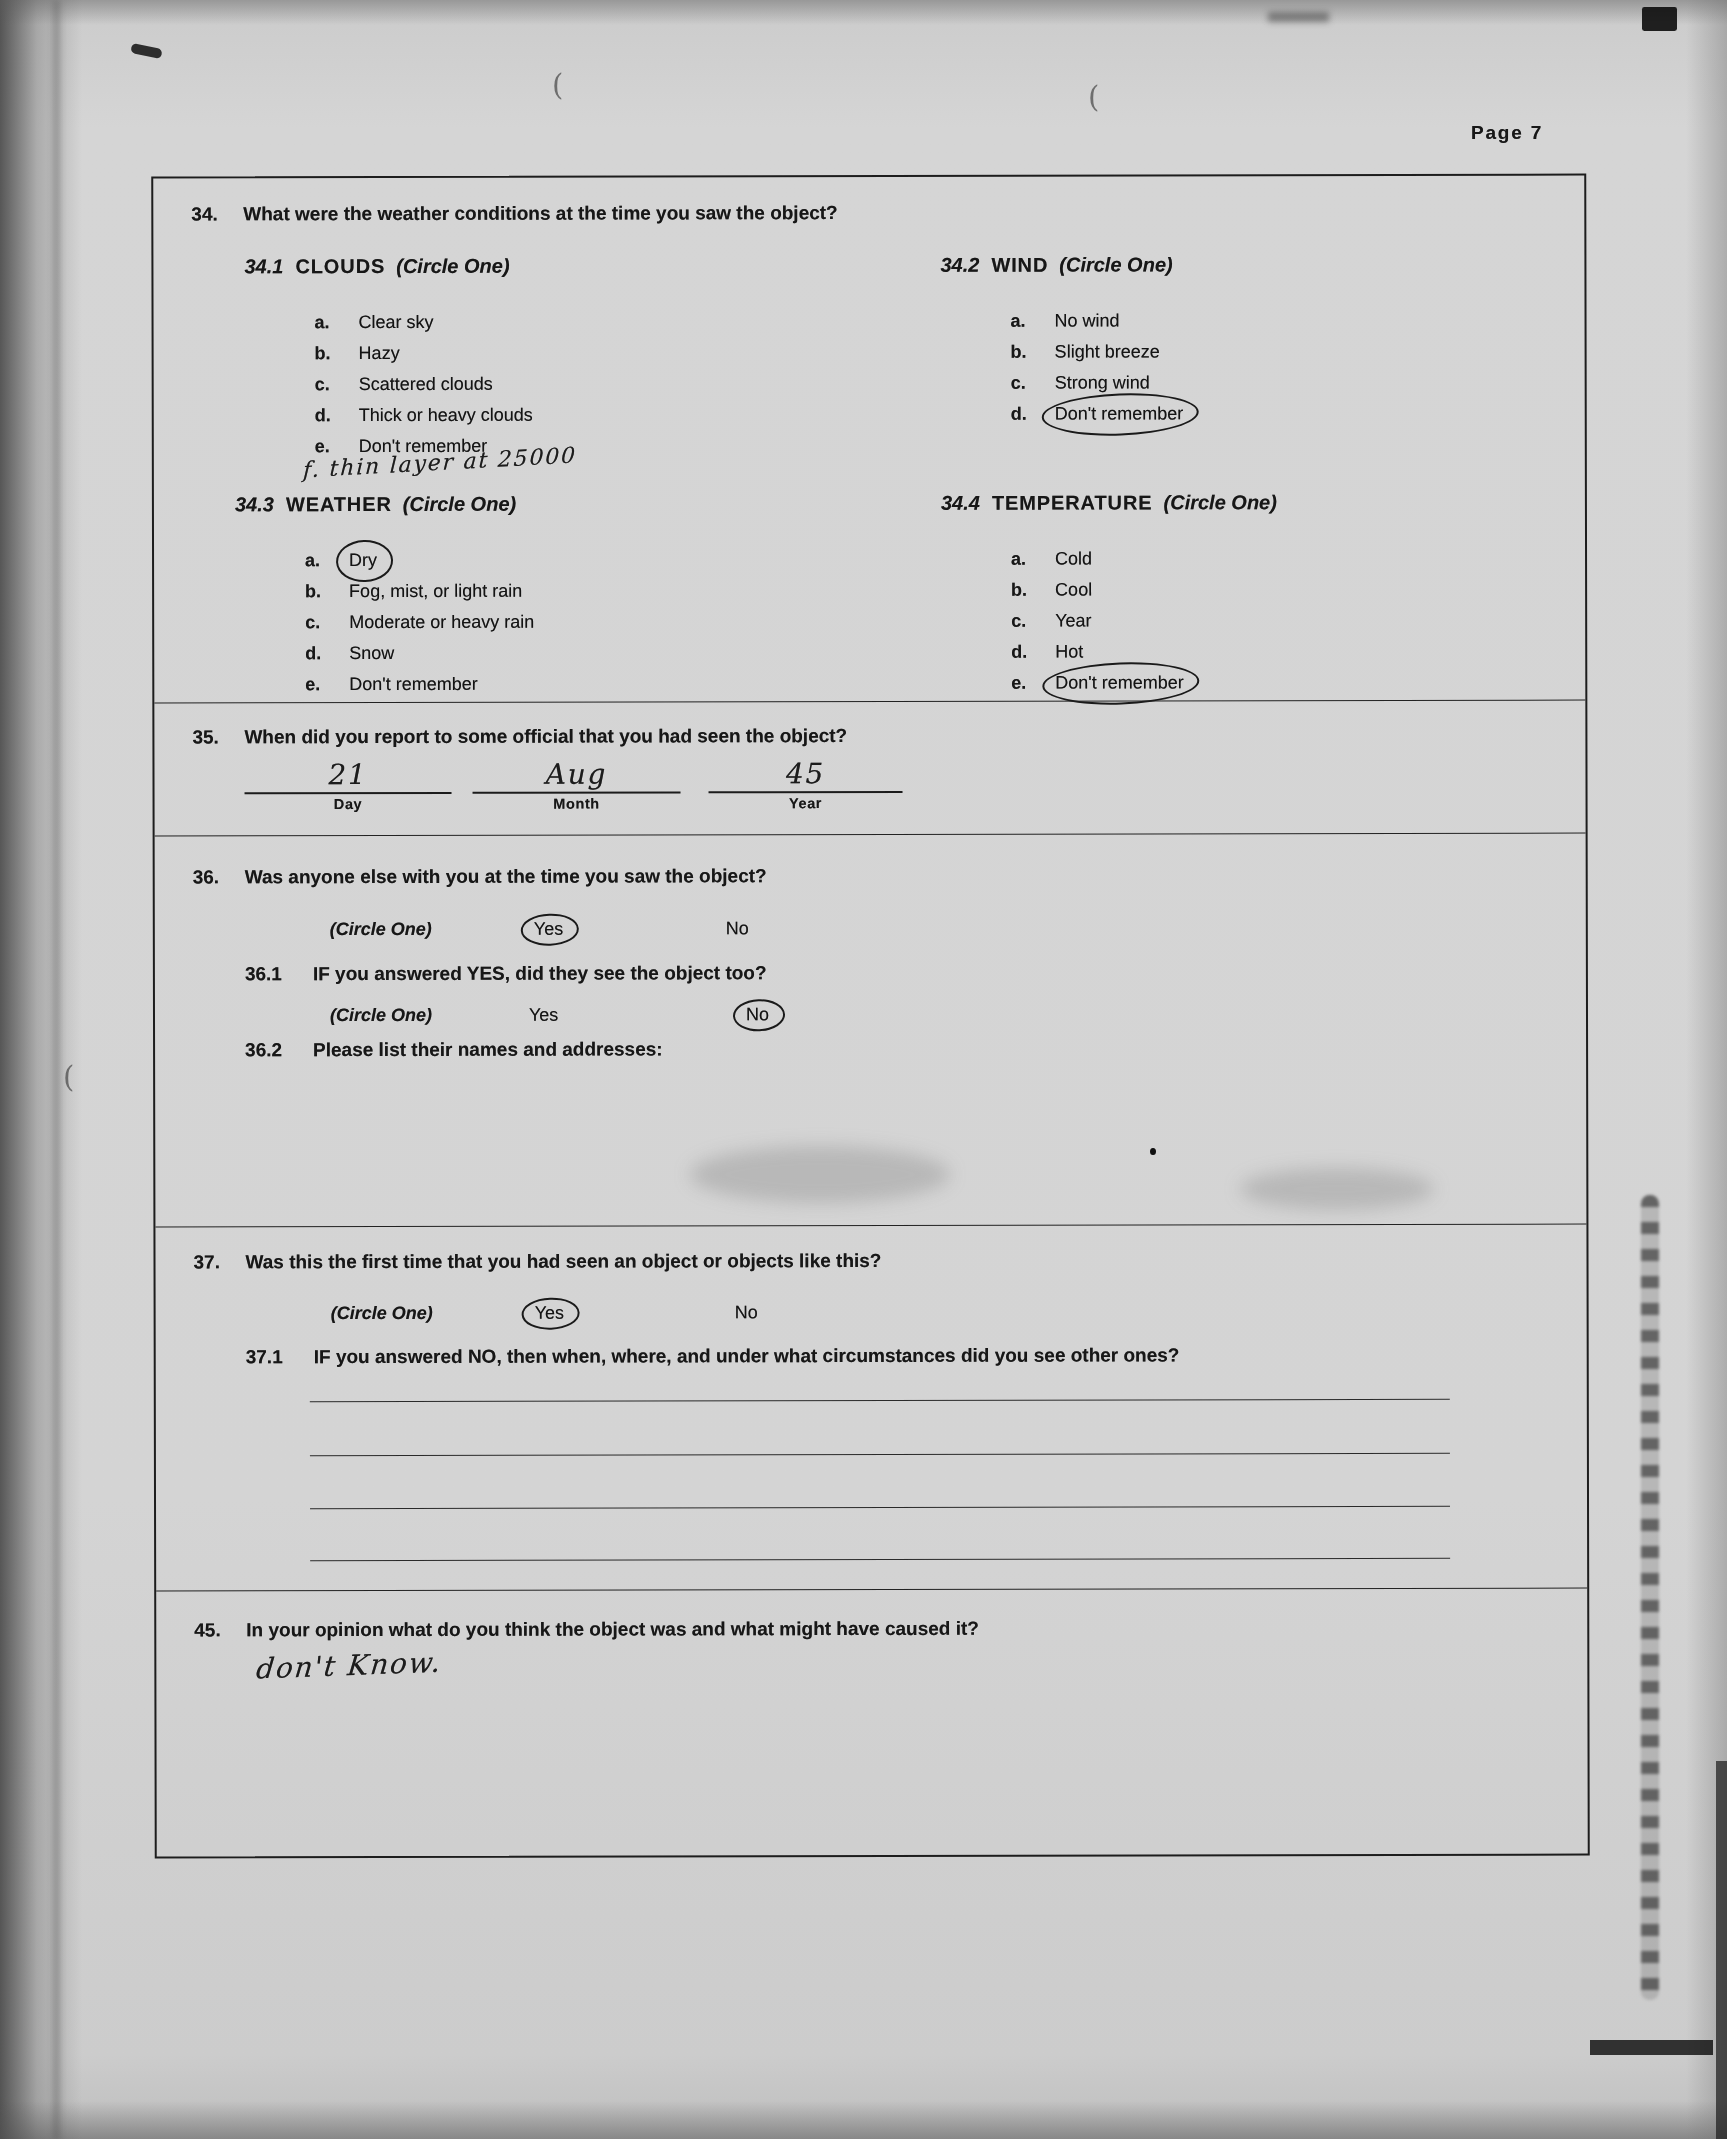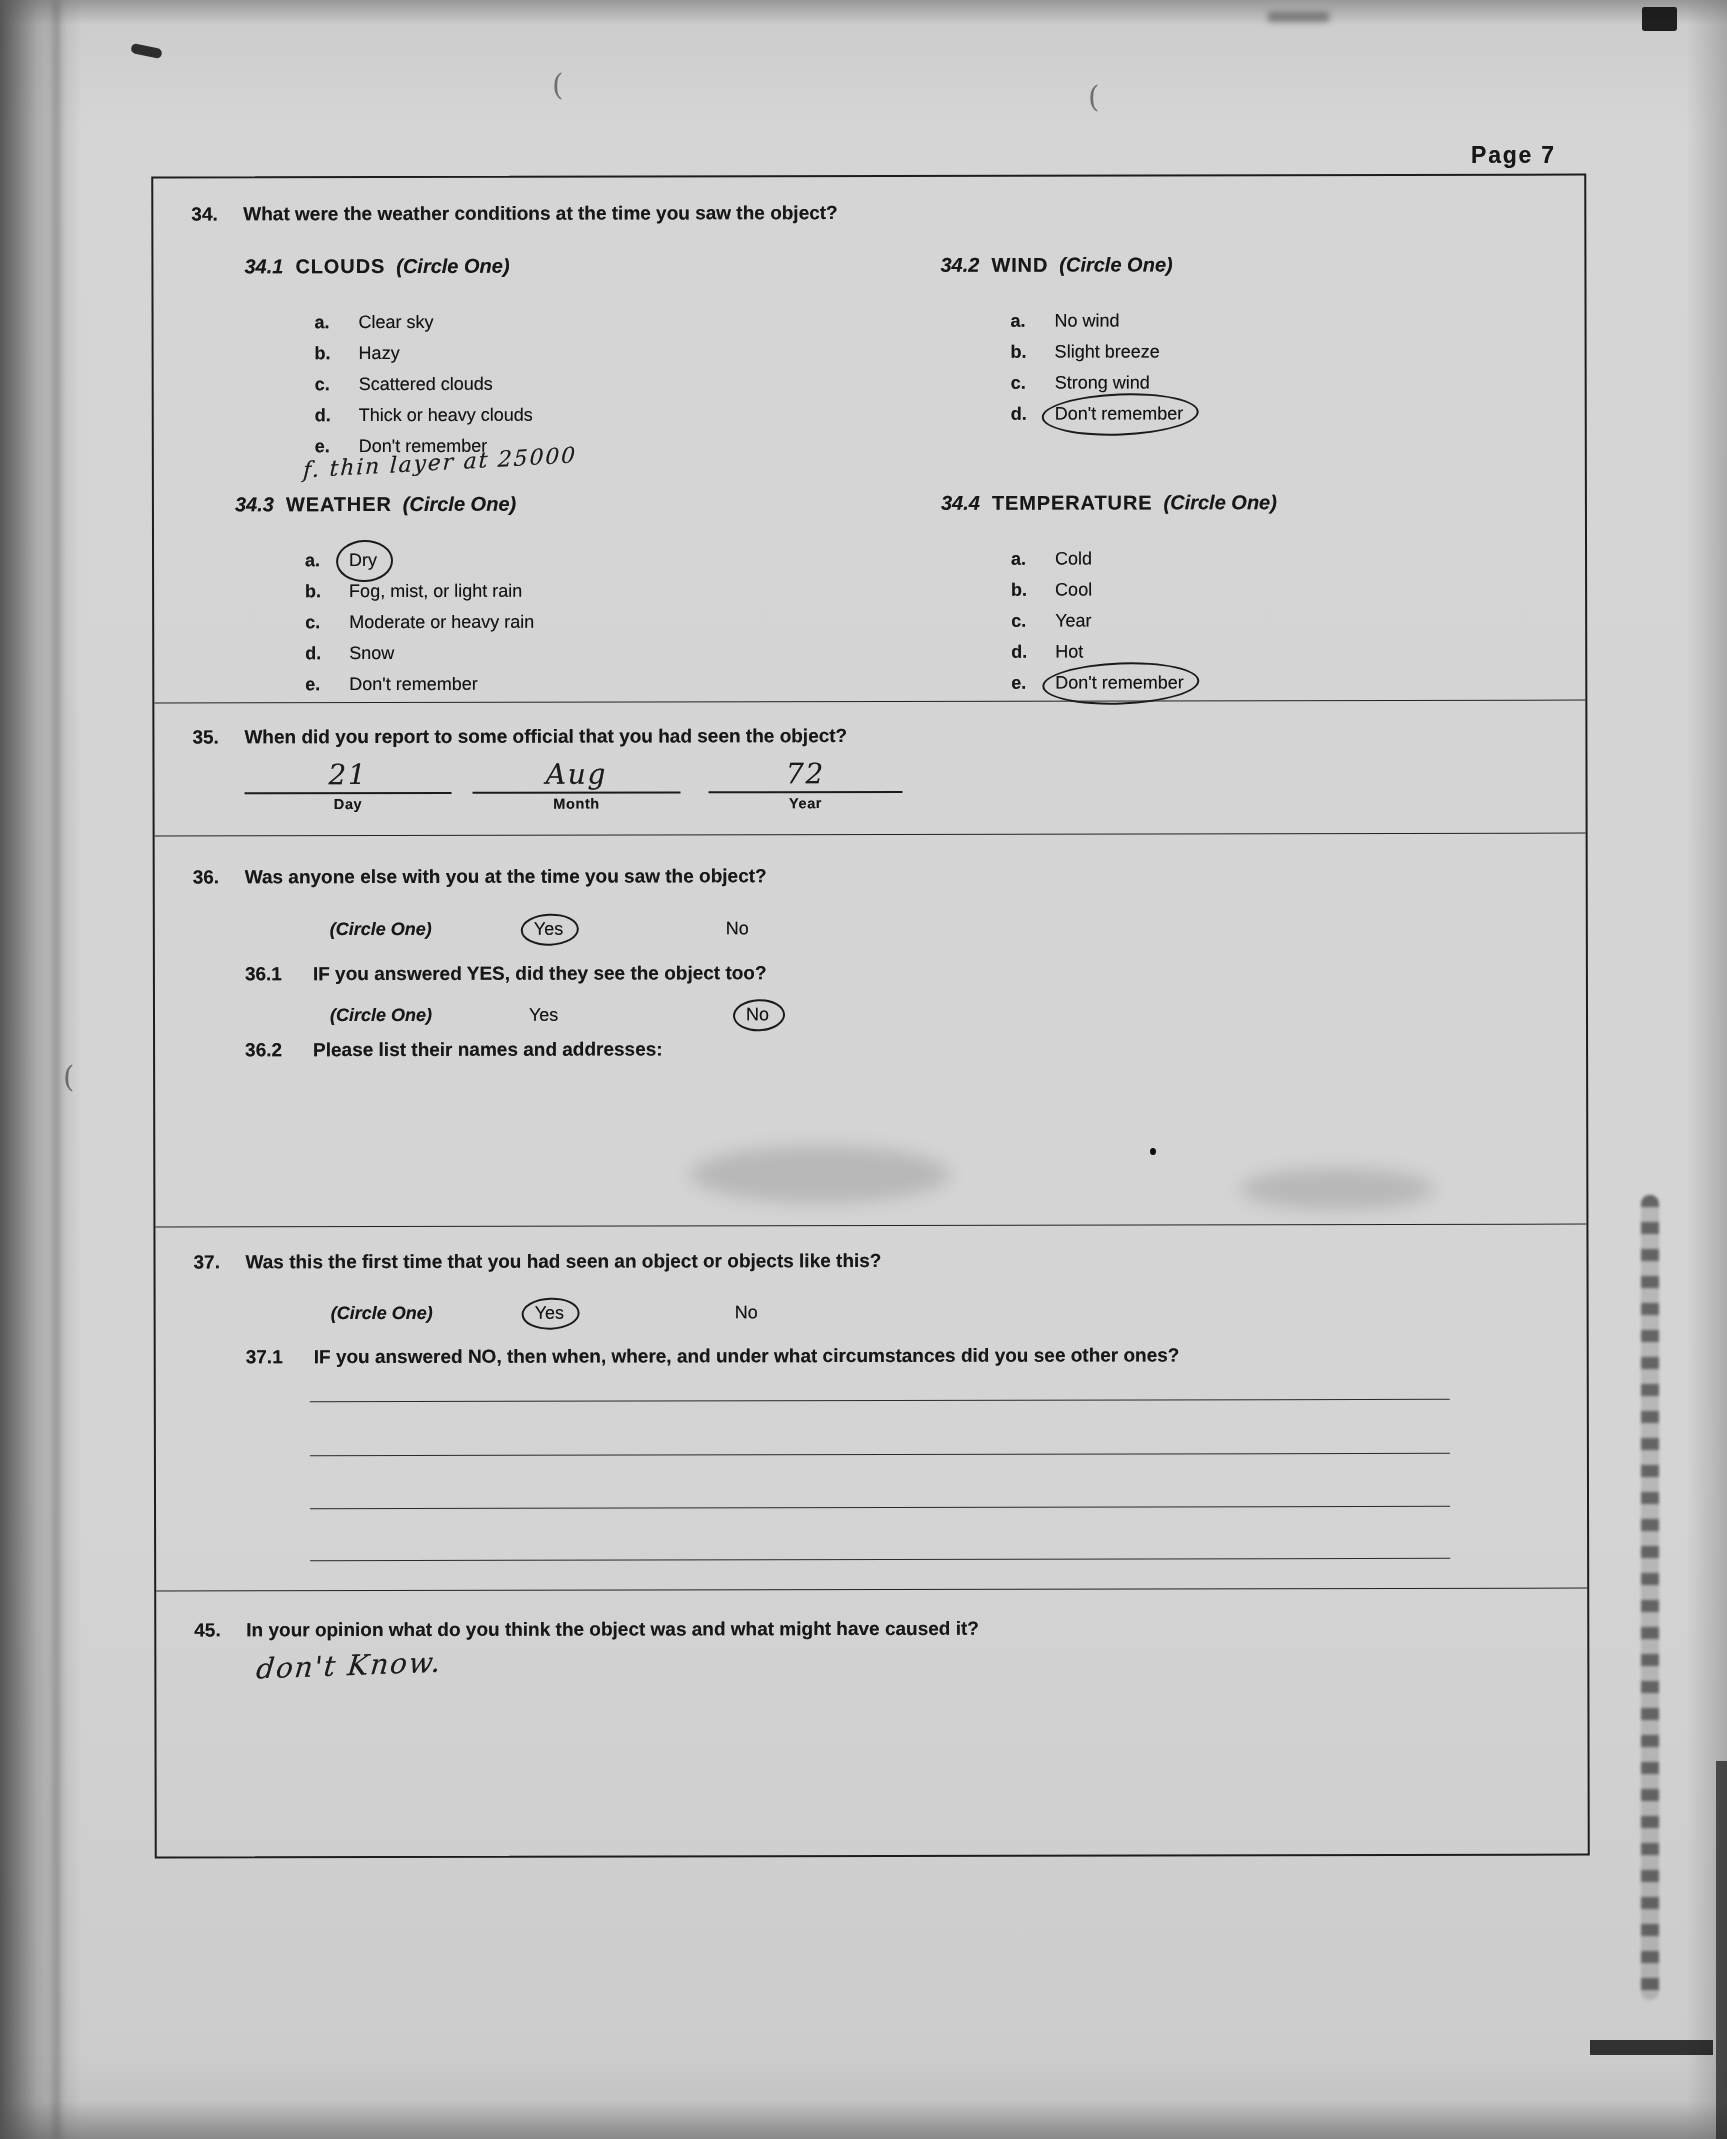--- a/index.html
+++ b/index.html
@@ -35,21 +35,21 @@
     transform:rotate(12deg); opacity:.85; }
   .mark-tr { left:1642px; top:7.3px; width:35px; height:24px; background:#0c0c0c; opacity:.9; border-radius:2.4px; }
   .smudge-top { left:1268px; top:12px; width:61px; height:9.7px; background:rgba(40,40,40,.45); filter:blur(3px); }
   .mark-br-h { left:1590px; top:2040px; width:123px; height:14.5px; background:rgba(10,10,10,.8); filter:blur(0.6px); }
   .mark-br-v { left:1716px; top:1761px; width:12px; height:379px; background:rgba(25,25,25,.7); }
   .stray { color:#3a3a3a; font-size:29px; opacity:.65; font-family:"DejaVu Serif", serif; }
   .dot { width:6px; height:7.3px; border-radius:50%; background:#101010; }
   .blotch { background:rgba(110,110,110,.28); filter:blur(8.5px); border-radius:50%; }
 
   
-  .page-label { position:absolute; left:1471px; top:142px; font-size:23px; font-weight:700; letter-spacing:1.8px; }
+  .page-label { position:absolute; left:1471px; top:122px; font-size:19px; font-weight:700; letter-spacing:1.8px; }
 
   
   .formbox {
     position:absolute; left:153px; top:175px; width:1435px; height:1682px;
     border:2.4px solid #1d1d1d;
     transform:rotate(-0.12deg);
     display:flex; flex-direction:column;
     box-sizing:border-box;
   }
   .sec { position:relative; border-top:1.8px solid #222; box-sizing:border-box; }
@@ -250,21 +250,21 @@
       </div>
       <div class="dfield" style="left:90px; width:207px;">
         <span class="hw dval">21</span>
         <span class="dlabel">Day</span>
       </div>
       <div class="dfield" style="left:318px; width:208px;">
         <span class="hw dval">Aug</span>
         <span class="dlabel">Month</span>
       </div>
       <div class="dfield" style="left:554px; width:194px;">
-        <span class="hw dval">72</span>
+        <span class="hw dval">45</span>
         <span class="dlabel">Year</span>
       </div>
     </div>
 
     <div class="sec sec36 txt">
       <div class="qline" style="top:30px">
         <span class="qnum">36.</span><span>Was anyone else with you at the time you saw the object?</span>
       </div>
       <div class="row" style="top:83px">
         <span class="circle-one" style="left:175px">(Circle One)</span>

